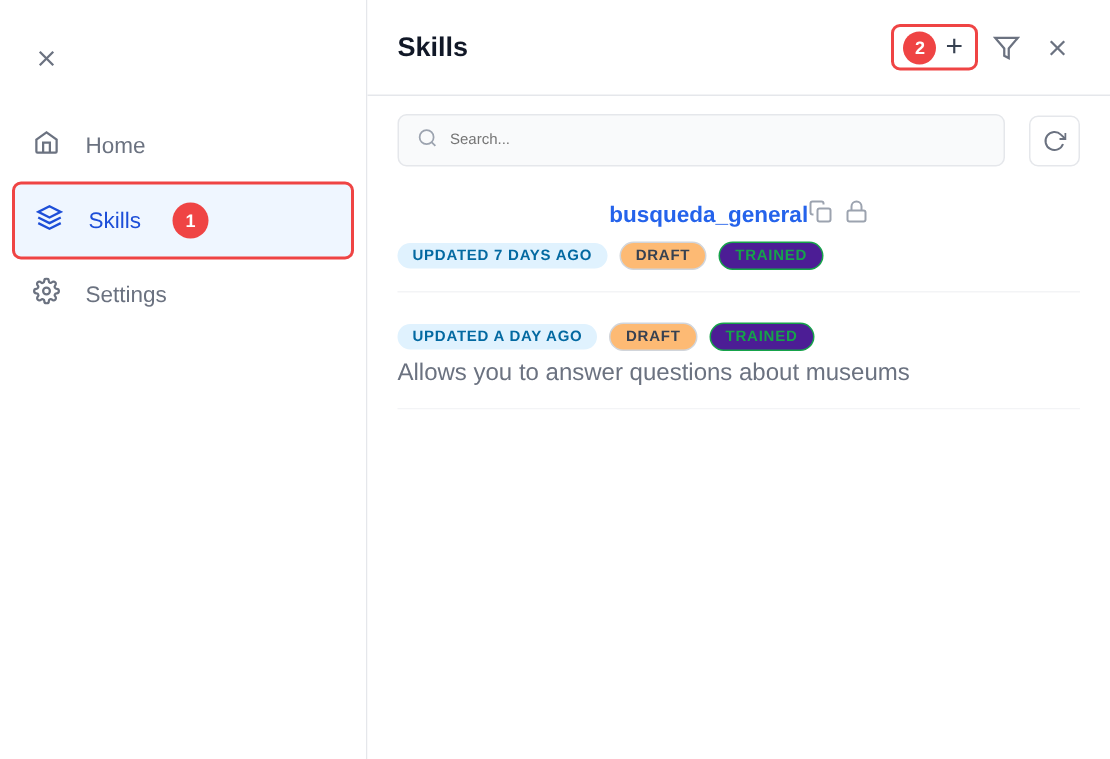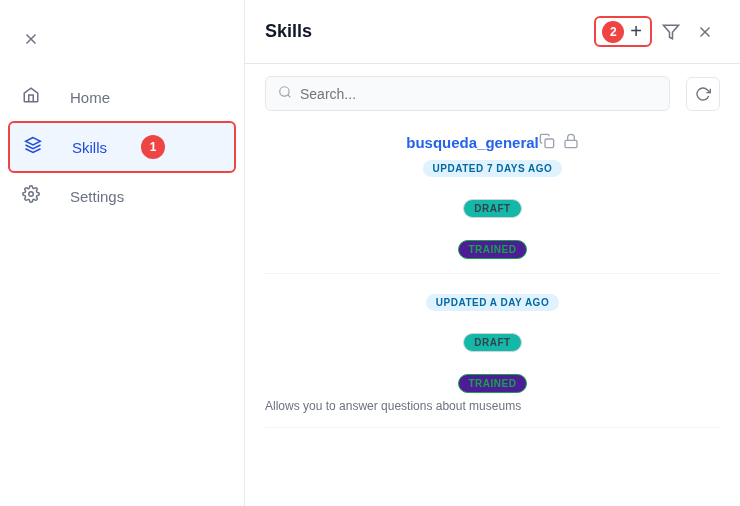--- a/index.html
+++ b/index.html
@@ -25,21 +25,21 @@
 
     .sidebar-close {
       display: flex;
       align-items: center;
       padding: 8px 16px 20px 16px;
     }
 
     .sidebar-nav-item {
       display: flex;
       align-items: center;
-      gap: 28px;
+      gap: 15px;
       padding: 12px 20px;
       cursor: pointer;
       color: #6b7280;
       font-size: 15px;
       font-weight: 500;
       border-radius: 0;
       position: relative;
     }
 
     .sidebar-nav-item.active {
@@ -156,21 +156,21 @@
       border: 1px solid #e5e7eb;
       border-radius: 6px;
       padding: 8px 12px;
       background: #f9fafb;
     }
 
     .search-bar input {
       border: none;
       background: transparent;
       outline: none;
-      font-size: 14px;
+      font-size: 10px;
       color: #374151;
       flex: 1;
     }
 
     .search-icon {
       color: #9ca3af;
       font-size: 14px;
     }
 
     
@@ -206,53 +206,52 @@
 
     .skill-action-icon {
       color: #9ca3af;
       font-size: 15px;
       cursor: pointer;
     }
 
     .skill-tags {
       display: flex;
       align-items: center;
-      gap: 22px;
+      gap: 8px;
       flex-wrap: wrap;
       margin-top: 6px;
-      flex-direction: column;
     }
 
     .tag {
       padding: 3px 10px;
       border-radius: 20px;
       font-size: 10px;
       font-weight: 700;
       letter-spacing: 0.5px;
     }
 
     .tag-updated {
       background: #e0f2fe;
       color: #0369a1;
     }
 
     .tag-draft {
-      background: #14b8a6;
+      background: #fdba74;
       color: #374151;
       border: 1px solid #d1d5db;
     }
 
     .tag-trained {
       background: #4c1d95;
       color: #16a34a;
       border: 1px solid #16a34a;
     }
 
     .skill-description {
-      font-size: 12px;
+      font-size: 16px;
       color: #6b7280;
       margin-top: 6px;
     }
 
     .refresh-btn {
       margin-left: 8px;
     }
 
     
     .svg-icon {

